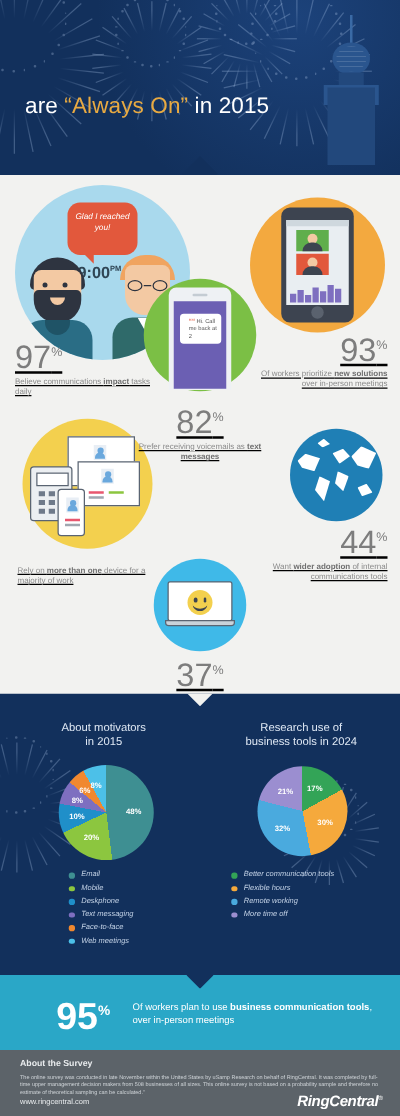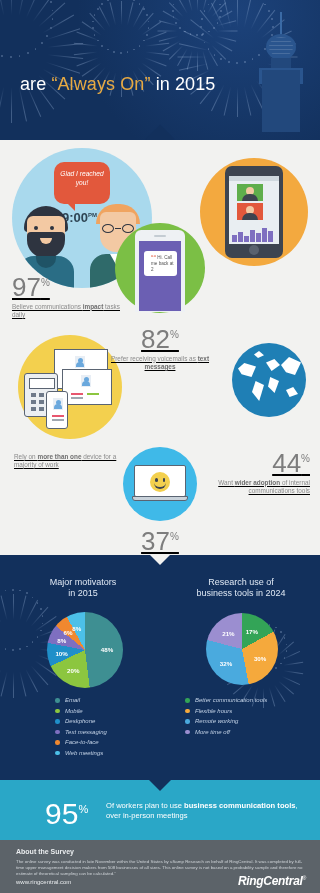--- a/index.html
+++ b/index.html
@@ -167,21 +167,21 @@
   .pie { position:absolute; border-radius:50%; }
   .pie-label { position:absolute; color:#fff; font-size:6.2px; font-weight:bold; }
   .legend { position:absolute; font-size:6px; line-height:10.5px; font-style:italic; color:#c3d2e6; }
   .legend div { position:relative; padding-left:10px; }
   .legend div .dot { position:absolute; left:0; top:3px; width:4.5px; height:4.5px; border-radius:50%; }
 
   
   .banner { position:relative; width:320px; height:60px; background:#2aa7c7; }
   .banner-notch { position:absolute; left:50%; top:0; margin-left:-11px; width:22px; height:11px;
     background:#12305c; clip-path:polygon(0 0,100% 0,50% 100%); }
-  .banner .big { position:absolute; left:45px; top:14px; color:#fff; font-size:30px; font-weight:400; line-height:30px; }
+  .banner .big { position:absolute; left:45px; top:14px; color:#fff; font-size:30px; font-weight:700; line-height:30px; }
   .banner .big sup { font-size:11px; vertical-align:super; }
   .banner .txt { position:absolute; left:106px; top:21px; width:200px; color:#fff; font-size:7.6px; line-height:10px; }
   .banner .txt b { font-weight:bold; }
 
   
   .footer { position:relative; width:320px; height:53px; background:#5c6369; padding:8px 16px; }
   .footer h3 { color:#e9ecee; font-size:7px; font-weight:bold; margin-bottom:4px; }
   .footer p { color:#cfd4d8; font-size:4.4px; line-height:6px; }
   .footer .url { position:absolute; left:16px; bottom:8px; color:#e9ecee; font-size:6px; }
   .footer .logo { position:absolute; right:14px; bottom:5px; color:#fff; font-size:12px; font-weight:bold; font-style:italic; letter-spacing:-.3px; }
@@ -512,31 +512,35 @@
           </div>
         <div class="base"></div>
       </div>
     </div>
 
     <div class="stat" style="left:12px;top:130px;width:116px;">
       <div class="num"><span>97</span><sup>%</sup></div>
       <div class="desc"><span>Believe communications </span><b>impact</b><span> tasks daily</span></div>
     </div>
 
+    <div class="stat right" style="right:10px;top:124px;width:112px;">
+      <div class="num"><span>93</span><sup>%</sup></div>
+      <div class="desc"><span>Of workers prioritize </span><b>new solutions</b><span> over in-person meetings</span></div>
+    </div>
 
     <div class="stat center" style="left:50%;margin-left:-50px;top:182px;width:100px;">
       <div class="num"><span>82</span><sup>%</sup></div>
       <div class="desc"><span>Prefer receiving voicemails as </span><b>text messages</b><span></span></div>
     </div>
 
     <div class="stat" style="left:14px;top:310px;width:126px;">
       <div class="desc"><span>Rely on </span><b>more than one</b><span> device for a majority of work</span></div>
     </div>
 
-    <div class="stat right" style="right:10px;top:278px;width:106px;margin-top:28px;">
+    <div class="stat right" style="right:10px;top:278px;width:106px;">
       <div class="num"><span>44</span><sup>%</sup></div>
       <div class="desc"><span>Want </span><b>wider adoption</b><span> of internal communications tools</span></div>
     </div>
 
     <div class="stat center" style="left:50%;margin-left:-55px;top:384px;width:110px;">
       <div class="num"><span>37</span><sup>%</sup></div>
       <div class="desc"><span>Think Skype </span><b>isn't optimum</b><span> for business</span></div>
     </div>
   </div>
 
@@ -619,21 +623,21 @@
         <b style="left:-21.83116788850844px;top:-9.969960312045275px"></b>
         <i style="height:20px;transform:rotate(310.9090909090909deg) translateY(-20px)"></i>
         <b style="left:-18.137989784502206px;top:-15.71665761468683px"></b>
         <i style="height:20px;transform:rotate(327.27272727272725deg) translateY(-20px)"></i>
         <b style="left:-12.975379618934358px;top:-20.190084787948336px"></b>
         <i style="height:20px;transform:rotate(343.6363636363636deg) translateY(-20px)"></i>
         <b style="left:-6.761581364194313px;top:-23.027831366747936px"></b>
       </div>
 
     <div class="ct l">
-      <div>Major motivators</div>
+      <div>About motivators</div>
       <div>in 2015</div>
     </div>
     <div class="ct r">
       <div>Research use of</div>
       <div>business tools in 2024</div>
     </div>
 
     <div class="pie" id="pie1" style="left: 47px; top: 57px; width: 76px; height: 76px; background: conic-gradient(rgb(62, 143, 146) 0%, rgb(62, 143, 146) 48%, rgb(140, 198, 63) 48%, rgb(140, 198, 63) 68%, rgb(31, 143, 201) 68%, rgb(31, 143, 201) 78%, rgb(126, 111, 192) 78%, rgb(126, 111, 192) 86%, rgb(240, 136, 47) 86%, rgb(240, 136, 47) 92%, rgb(76, 192, 232) 92%, rgb(76, 192, 232) 100%);">
         <div class="pie-label" style="left: 53.755px; top: 33.5684px;">48%</div>
         <div class="pie-label" style="left: 20.016px; top: 54.9798px;">20%</div>

